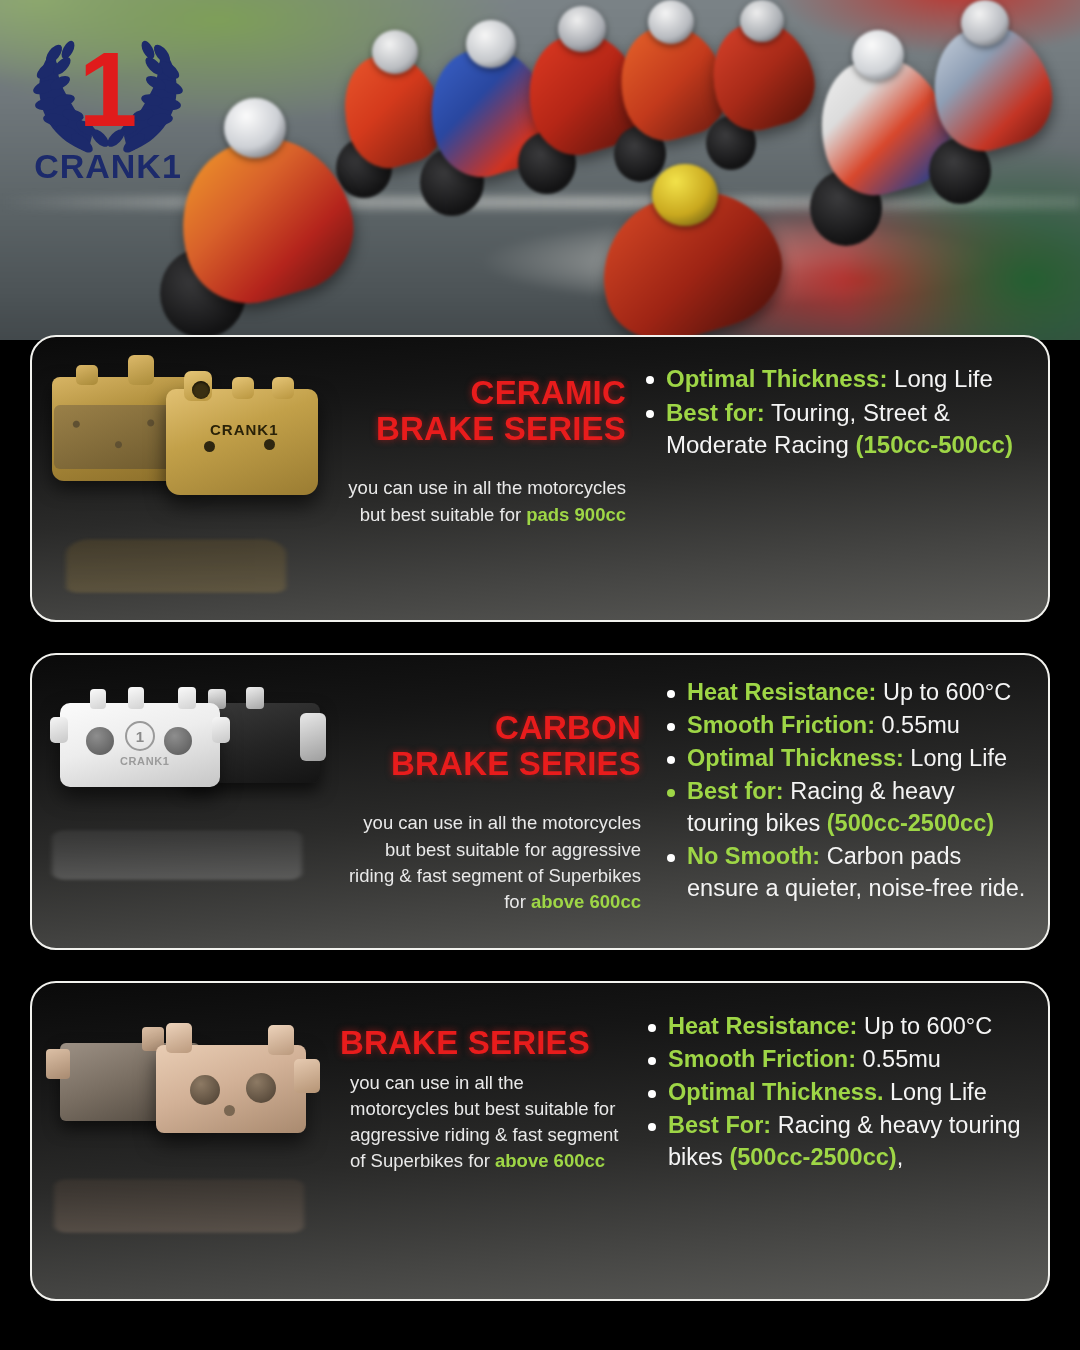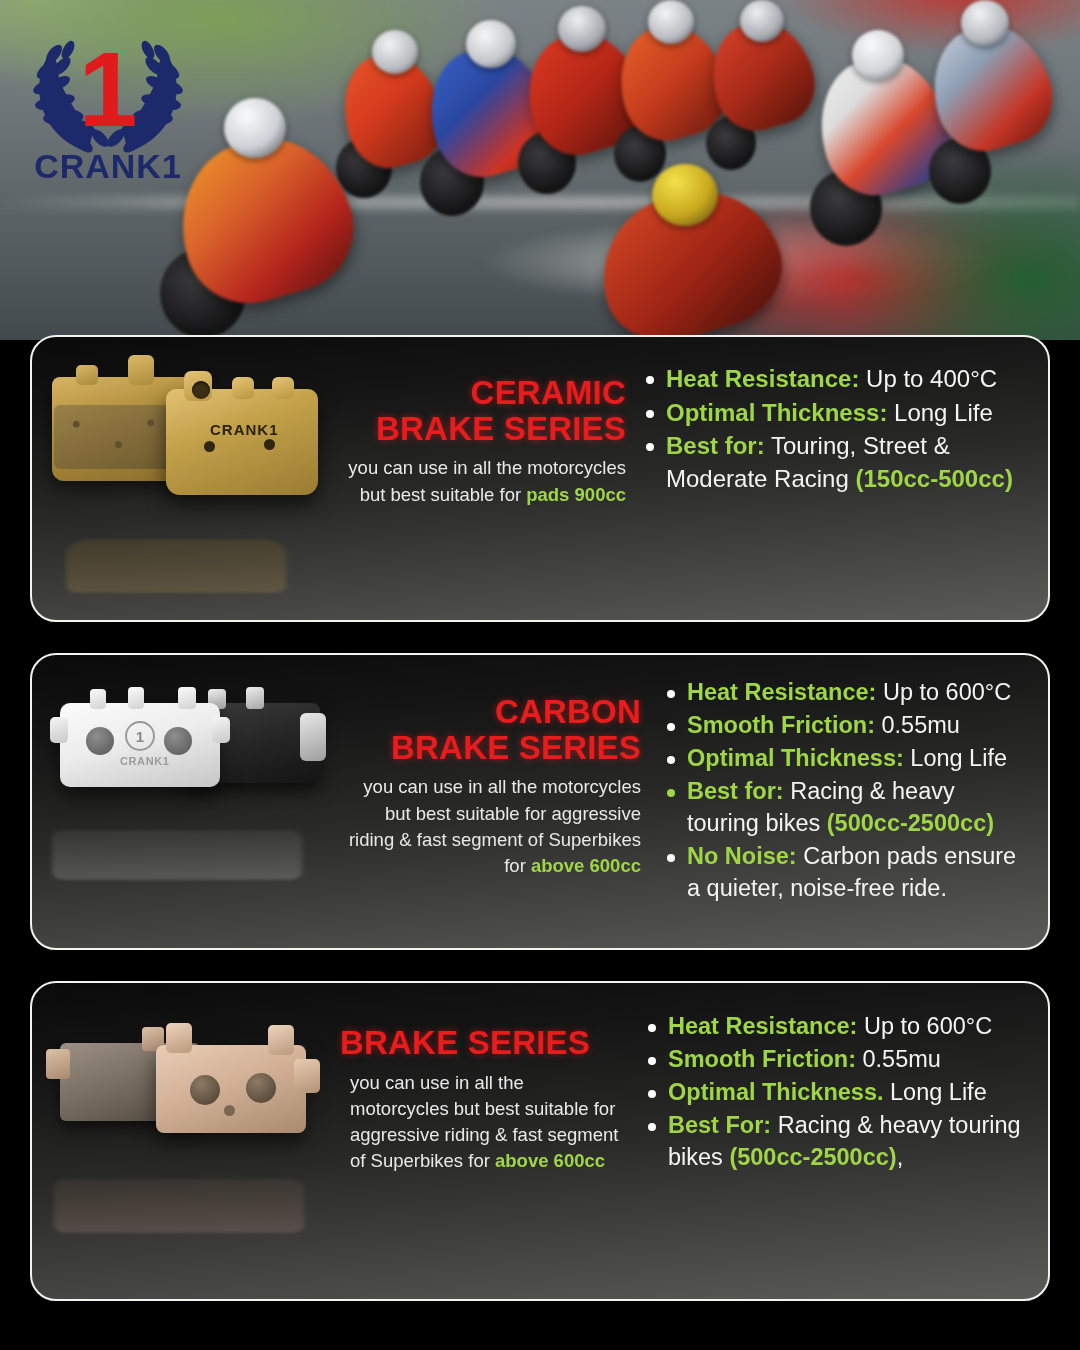--- a/index.html
+++ b/index.html
@@ -99,21 +99,21 @@
     filter:blur(2.5px);
     transform:scaleY(-.62);
   }
 
   
   .title-col{
     flex:0 0 300px;
     padding:38px 6px 0 0;
     display:flex; flex-direction:column;
   }
-  .title-col.right{ align-items:flex-end; text-align:right; }
+  .title-col.right{ align-items:flex-end; text-align:right;gap:20px; }
   .title-col.left{ align-items:flex-start; text-align:left; padding-left:4px; }
 
   .series-title{
     color:#e81c1c;
     font-weight:bold;
     font-size:33px;
     line-height:1.08;
     letter-spacing:.2px;
     text-shadow:0 0 7px rgba(232,28,28,.55);
   }
@@ -150,21 +150,21 @@
   .specs li.green-bullet::before{ background:#9ed646; }
   .lbl{ color:#9ed646; font-weight:bold; }
   .hi{ color:#9ed646; font-weight:bold; }
 
   .c1 .specs{ padding-top:26px; }
   .c2 .specs{ padding-top:22px; padding-left:14px; }
   .c2 .specs li{ font-size:23.5px; }
   .c3 .specs{ padding-top:28px; padding-left:10px; }
   .c3 .specs li{ font-size:23.5px; }
 
-  .c2 .title-col{ padding-top:39px; flex:0 0 315px; }
+  .c2 .title-col{ padding-top:55px; flex:0 0 315px; }
   .c3 .title-col{ padding-top:42px; flex:0 0 300px; }
   .c2 .series-desc{ max-width:300px; font-size:18.5px; }
   .c3 .series-desc{ max-width:280px; font-size:18.5px; }
 </style>
 </head>
 <body>
 
 <div class="hero">
   <div class="hero-bg"></div>
   <div class="hero-track-line"></div>
@@ -319,23 +319,20 @@
         <div>BRAKE SERIES</div>
       </div>
       <div class="series-desc">
         <span>you can use in all the motorcycles but best suitable for </span><span class="cc">pads 900cc</span>
       </div>
     </div>
 
     <div class="specs">
       <ul>
         <li>
-          <span class="lbl">Heat Resistance:</span><span> Up to 400°C</span>
-        </li>
-        <li>
           <span class="lbl">Optimal Thickness:</span><span> Long Life</span>
         </li>
         <li>
           <span class="lbl">Best for:</span><span> Touring, Street &amp; Moderate Racing </span><span class="hi">(150cc-500cc)</span>
         </li>
       </ul>
     </div>
   </div>
 
   <div class="card c2">
@@ -389,21 +386,21 @@
         <li>
           <span class="lbl">Smooth Friction:</span><span> 0.55mu</span>
         </li>
         <li>
           <span class="lbl">Optimal Thickness:</span><span> Long Life</span>
         </li>
         <li class="green-bullet">
           <span class="lbl">Best for:</span><span> Racing &amp; heavy touring bikes </span><span class="hi">(500cc-2500cc)</span>
         </li>
         <li>
-          <span class="lbl">No Noise:</span><span> Carbon pads ensure a quieter, noise-free ride.</span>
+          <span class="lbl">No Smooth:</span><span> Carbon pads ensure a quieter, noise-free ride.</span>
         </li>
       </ul>
     </div>
   </div>
 
   <div class="card c3">
     <div class="pad-cell">
       <div class="pad-stage">
         <div class="pad-reflect" style="left:22px;top:180px;width:250px;height:86px;
              background:linear-gradient(180deg,#c6a287,#6d5745);border-radius:12px;"></div>

